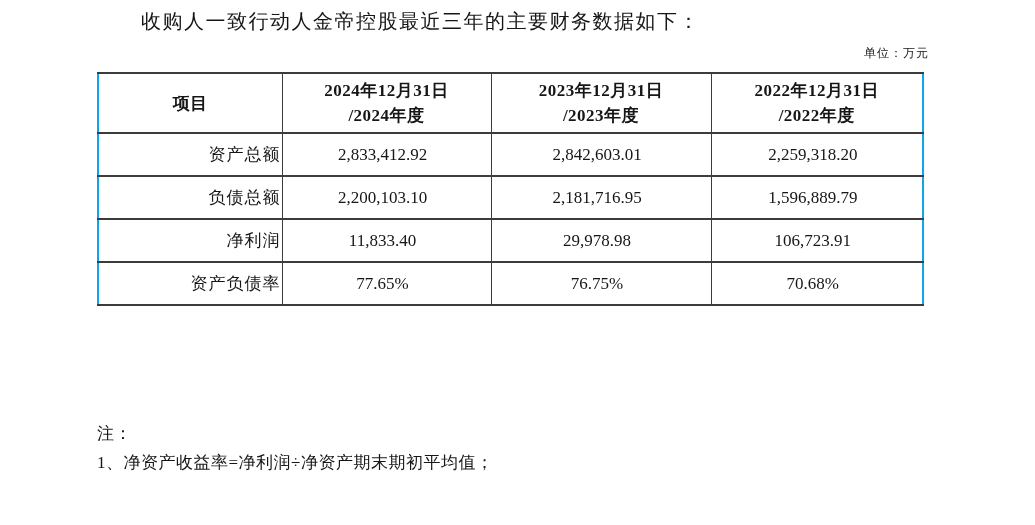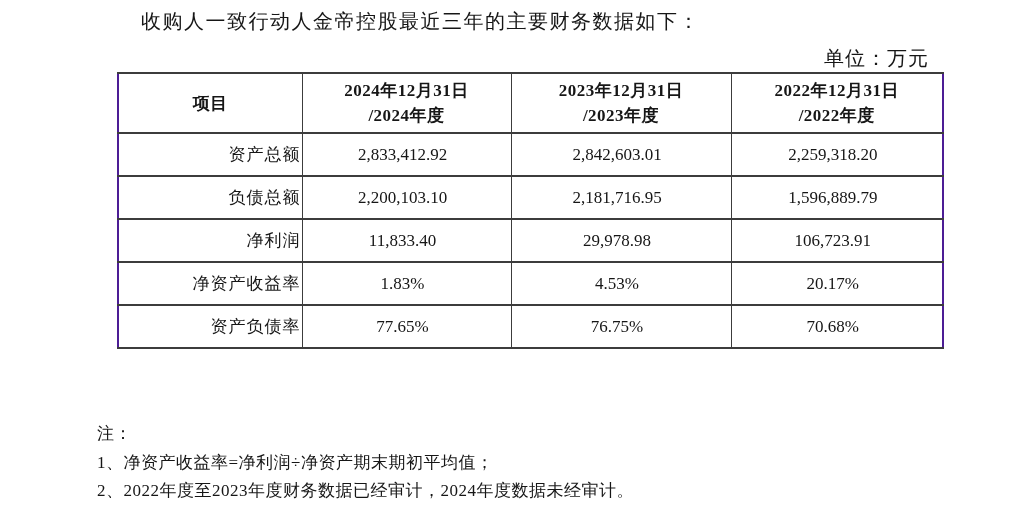--- a/index.html
+++ b/index.html
@@ -23,32 +23,31 @@
     letter-spacing: 1.5px;
     white-space: nowrap;
     text-align: center;
   }
   .unit {
     position: absolute;
     left: 97px;
     top: 45px;
     width: 832px;
     text-align: right;
-    font-size: 20px;
+    font-size: 12px;
     letter-spacing: 1px;
   }
   table.fin-table {
     position: absolute;
     left: 97px;
     top: 72px;
     width: 825px;
     border-collapse: collapse;
     table-layout: fixed;
-    border: 2px solid #4c1d95;
-    margin-left: 20px;
+    border: 2px solid #0ea5e9;
   }
   .fin-table th,
   .fin-table td {
     border-style: solid;
     border-color: #3c3c3c;
     border-width: 2px 1px;
     font-size: 17px;
     vertical-align: middle;
     overflow: hidden;
     white-space: nowrap;
@@ -124,31 +123,24 @@
       <td class="num-cell">2,181,716.95</td>
       <td class="num-cell">1,596,889.79</td>
     </tr>
     <tr>
       <td class="item-cell">净利润</td>
       <td class="num-cell">11,833.40</td>
       <td class="num-cell">29,978.98</td>
       <td class="num-cell">106,723.91</td>
     </tr>
     <tr>
-      <td class="item-cell">净资产收益率</td>
-      <td class="num-cell">1.83%</td>
-      <td class="num-cell">4.53%</td>
-      <td class="num-cell">20.17%</td>
-    </tr>
-    <tr>
       <td class="item-cell">资产负债率</td>
       <td class="num-cell">77.65%</td>
       <td class="num-cell">76.75%</td>
       <td class="num-cell">70.68%</td>
     </tr>
   </tbody>
 </table>
 
 <div class="notes">
   <div>注：</div>
   <div>1、净资产收益率=净利润÷净资产期末期初平均值；</div>
-  <div>2、2022年度至2023年度财务数据已经审计，2024年度数据未经审计。</div>
 </div>
 
 </body></html>

